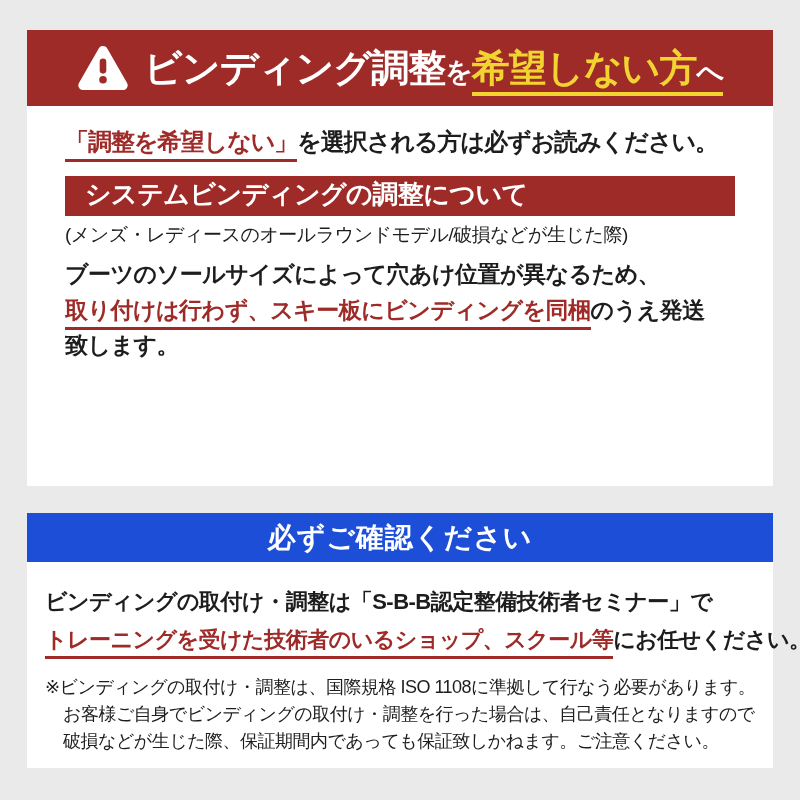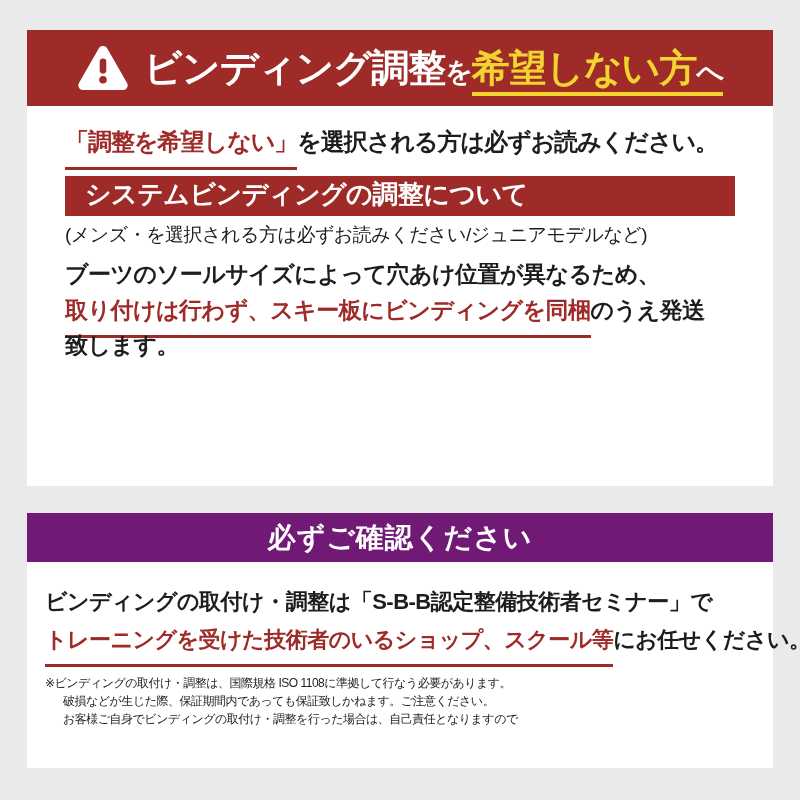--- a/index.html
+++ b/index.html
@@ -24,46 +24,46 @@
   .main-title .big   { font-size:38px; color:#FFFFFF; }
   .main-title .small { font-size:27px; color:#FFFFFF; }
   .main-title .yellow{ color:#F2D431; }
   .ul-yellow { border-bottom:4px solid #F2D431; padding-bottom:4px; }
 
   
   .card-body {
     background:#FFFFFF; height:380px; padding:18px 38px 0 38px;
   }
   .red { color:#9E2B28; }
-  .ul-red { border-bottom:3px solid #9E2B28; padding-bottom:12px; }
+  .ul-red { border-bottom:3px solid #9E2B28; padding-bottom:4px; }
 
   .intro { font-size:24px; font-weight:bold; letter-spacing:-1px; margin-top:2px; white-space:nowrap; }
 
   .sub-banner {
     background:#9E2B28; color:#FFFFFF;
     font-size:26px; font-weight:bold; letter-spacing:-0.5px;
     padding:3px 20px 6px 20px; margin-top:18px; line-height:1.2;
   }
   .sub-banner.second { margin-top:28px; }
 
   .body-line { font-size:23px; font-weight:bold; letter-spacing:-0.5px; margin-top:10px; line-height:1.45; white-space:nowrap; }
   .body-line.tight { margin-top:2px; }
   .note { font-size:19px; margin-top:6px; letter-spacing:-0.5px; color:#1D1D1D; white-space:nowrap; }
 
   
   .card-confirm { margin-top:27px; }
   .gray-banner {
-    height:49px; background:#701a75; color:#FFFFFF;
+    height:49px; background:#1d4ed8; color:#FFFFFF;
     font-size:28px; font-weight:bold; letter-spacing:1px;
     display:flex; align-items:center; justify-content:center;
   }
   .card-body2 { background:#FFFFFF; height:206px; padding:24px 20px 0 18px; }
   .s2-line { font-size:22px; font-weight:bold; letter-spacing:-0.5px; line-height:1.45; margin-bottom:6px; white-space:nowrap; }
   .footnotes { margin-top:18px; }
-  .fn { font-size:12px; letter-spacing:-0.5px; line-height:1.5; white-space:nowrap; }
+  .fn { font-size:18px; letter-spacing:-0.5px; line-height:1.5; white-space:nowrap; }
   .fn.indent { padding-left:18px; }
 </style>
 </head>
 <body>
 
 <div class="page">
 
   <section class="card card-top">
     <header class="main-banner">
       <span class="warn-icon">
@@ -77,38 +77,38 @@
         <span class="big">ビンディング調整</span><span class="small">を</span><span class="ul-yellow"><span class="big yellow">希望しない方</span><span class="small">へ</span></span>
       </h1>
     </header>
 
     <div class="card-body">
       <p class="intro">
         <span class="red ul-red">「調整を希望しない」</span><span>を選択される方は必ずお読みください。</span>
       </p>
 
       <h2 class="sub-banner">システムビンディングの調整について</h2>
-      <p class="note">(メンズ・を選択される方は必ずお読みください/ジュニアモデルなど)</p>
+      <p class="note">(メンズ・レディースのオールラウンドモデル/破損などが生じた際)</p>
 
       <p class="body-line">ブーツのソールサイズによって穴あけ位置が異なるため、</p>
       <p class="body-line tight">
         <span class="red ul-red">取り付けは行わず、スキー板にビンディングを同梱</span><span>のうえ発送</span>
       </p>
       <p class="body-line tight">致します。</p>
     </div>
   </section>
 
   <section class="card card-confirm">
     <header class="gray-banner">必ずご確認ください</header>
     <div class="card-body2">
       <p class="s2-line">ビンディングの取付け・調整は「S-B-B認定整備技術者セミナー」で</p>
       <p class="s2-line">
         <span class="red ul-red">トレーニングを受けた技術者のいるショップ、スクール等</span><span>にお任せください。</span>
       </p>
       <div class="footnotes">
         <p class="fn">※ビンディングの取付け・調整は、国際規格 ISO 1108に準拠して行なう必要があります。</p>
+        <p class="fn indent">お客様ご自身でビンディングの取付け・調整を行った場合は、自己責任となりますので</p>
         <p class="fn indent">破損などが生じた際、保証期間内であっても保証致しかねます。ご注意ください。</p>
-        <p class="fn indent">お客様ご自身でビンディングの取付け・調整を行った場合は、自己責任となりますので</p>
       </div>
     </div>
   </section>
 
 </div>
 
 </body></html>

